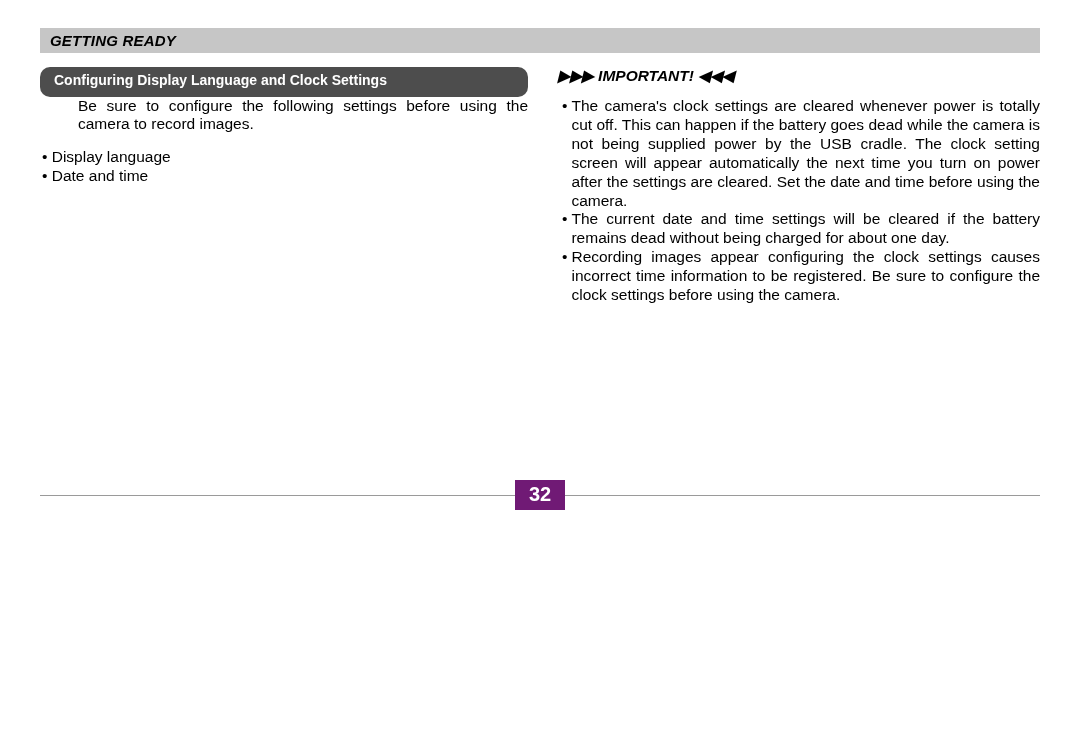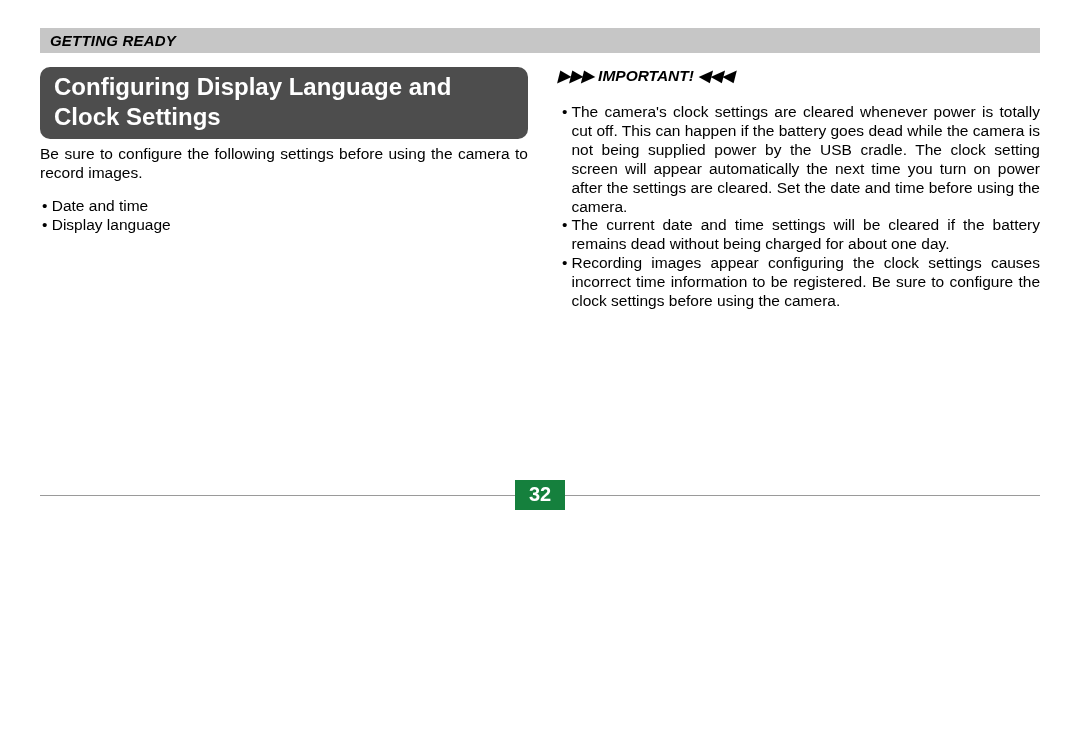--- a/index.html
+++ b/index.html
@@ -23,47 +23,48 @@
     gap: 24px;
     margin-top: 14px;
   }
   .col {
     flex: 1 1 0;
   }
   .section-title {
     background: #4d4d4d;
     color: #fff;
     font-weight: bold;
-    font-size: 24px;
+    font-size: 14px;
     line-height: 1.25;
     padding: 5px 6px 7px 14px;
     border-radius: 10px;
-    margin-bottom: 6px;
+    margin-bottom: 0;
   }
   .para {
     font-size: 15.5px;
     line-height: 1.22;
     margin-bottom: 14px;
     text-align: justify;
+    margin-left: 38px;
   }
   .bullets {
     font-size: 15.5px;
     line-height: 1.22;
     margin-bottom: 14px;
     padding-left: 2px;
   }
   .bullets .b::before {
     content: "• ";
   }
   .important-heading {
     font-weight: bold;
     font-style: italic;
     font-size: 15.5px;
     text-align: left;
-    margin-bottom: 18px;
+    margin-bottom: 12px;
     padding-left: 6px;
   }
   .imp-list {
     font-size: 15.5px;
     line-height: 1.22;
     padding-left: 10px;
   }
   .imp-item {
     display: flex;
     text-align: justify;
@@ -85,43 +86,43 @@
   .footer-line {
     display: flex;
     align-items: center;
   }
   .footer-rule {
     flex: 1 1 auto;
     height: 1px;
     background: #9a9a9a;
   }
   .page-num {
-    background: #15803d;
+    background: #701a75;
     color: #fff;
     font-weight: bold;
     font-size: 20px;
     padding: 3px 14px 4px 14px;
     margin: 0 0px;
   }
 </style>
 </head>
 <body>
 
 <div class="page">
 
   <div class="header-bar">GETTING READY</div>
 
   <div class="columns">
 
     <div class="col">
       <div class="section-title">Configuring Display Language and Clock Settings</div>
       <div class="para">Be sure to configure the following settings before using the camera to record images.</div>
       <div class="bullets">
+        <div class="b">Display language</div>
         <div class="b">Date and time</div>
-        <div class="b">Display language</div>
       </div>
     </div>
 
     <div class="col">
       <div class="important-heading">
         <span>▶▶▶</span>
         <span>IMPORTANT!</span>
         <span>◀◀◀</span>
       </div>
       <div class="imp-list">

